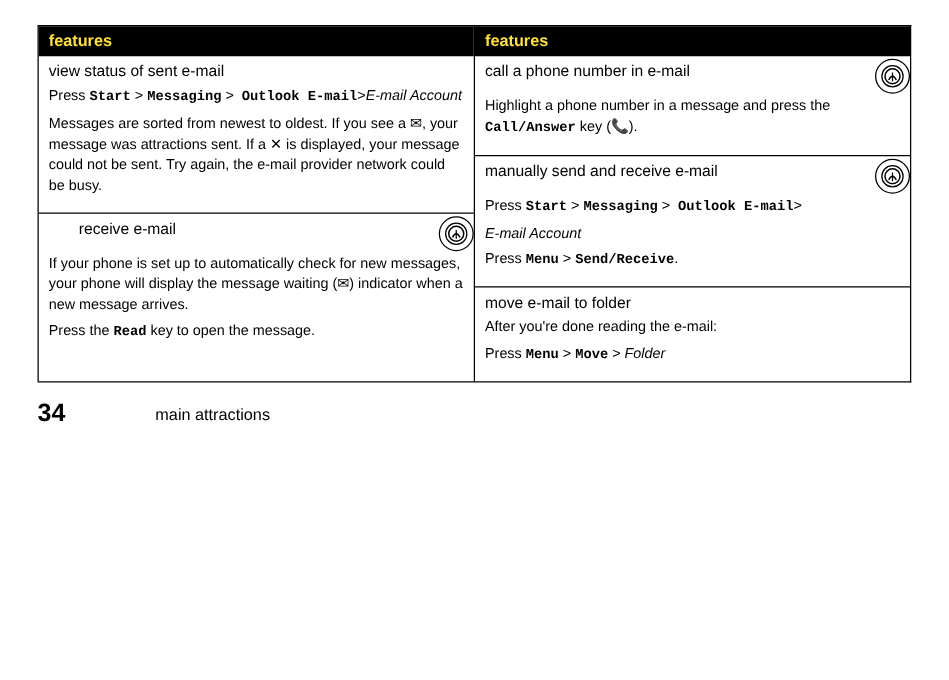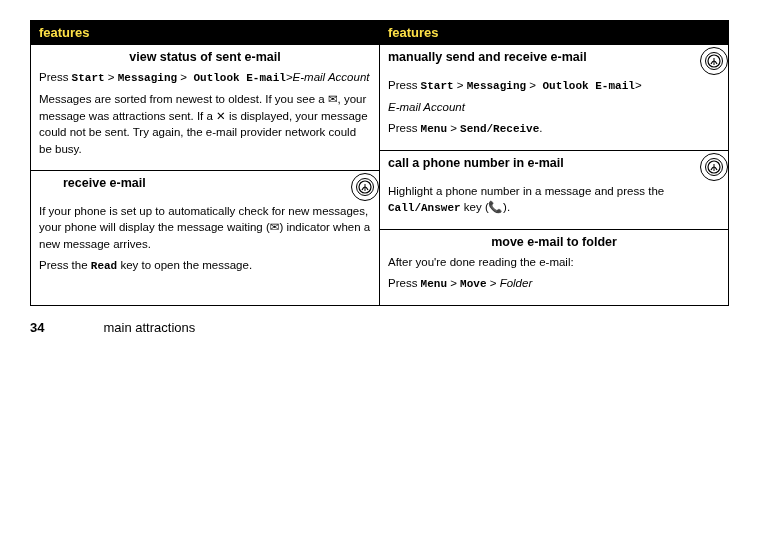--- a/index.html
+++ b/index.html
@@ -35,24 +35,23 @@
       font-size: 13px;
       padding: 4px 8px;
     }
     .feature-section {
       border-top: 1.5px solid #000;
     }
     .feature-section:first-of-type {
       border-top: none;
     }
     .feature-title {
-      font-weight: bold;
+      font-weight: normal;
       font-size: 12.5px;
       padding: 5px 8px 3px 8px;
-      text-align: center;
     }
     .feature-body {
       padding: 2px 8px 8px 8px;
       font-size: 11.5px;
       line-height: 1.45;
       position: relative;
     }
     .feature-title-row {
       display: flex;
       align-items: flex-start;
@@ -91,23 +90,23 @@
     }
     p {
       margin-bottom: 4px;
     }
     .footer-row {
       display: flex;
       align-items: center;
       padding-top: 14px;
     }
     .page-number {
-      font-size: 13px;
-      font-weight: bold;
-      margin-right: 19px;
+      font-size: 20px;
+      font-weight: bold;
+      margin-right: 32px;
     }
     .page-label {
       font-size: 13px;
       margin-left: 40px;
     }
   </style>
 </head>
 <body>
 
 <div class="page-layout">
@@ -143,57 +142,57 @@
         </div>
       </div>
     </div>
 
     <div class="table-container">
       <div class="table-header">features</div>
 
 
       <div class="feature-section">
         <div class="feature-title-row">
+          <div class="feature-title" style="padding-bottom:3px;">call a phone number in e-mail</div>
+          <div class="icon-circle">
+            <div class="icon-inner">
+              <svg width="14" height="14" viewBox="0 0 14 14">
+                <circle cx="7" cy="7" r="6" fill="none" stroke="#000" stroke-width="1.2"></circle>
+                <path d="M4 10 Q7 4 10 10" fill="none" stroke="#000" stroke-width="1.2"></path>
+                <line x1="7" y1="4" x2="7" y2="11" stroke="#000" stroke-width="1"></line>
+              </svg>
+            </div>
+          </div>
+        </div>
+        <div class="feature-body">
+          <p>Highlight a phone number in a message and press the <span class="mono">Call/Answer</span> key (📞).</p>
+        </div>
+      </div>
+
+      <div class="feature-section">
+        <div class="feature-title-row">
           <div class="feature-title" style="padding-bottom:3px;">manually send and receive e-mail</div>
           <div class="icon-circle">
             <div class="icon-inner">
               <svg width="14" height="14" viewBox="0 0 14 14">
                 <circle cx="7" cy="7" r="6" fill="none" stroke="#000" stroke-width="1.2"></circle>
                 <path d="M4 10 Q7 4 10 10" fill="none" stroke="#000" stroke-width="1.2"></path>
                 <line x1="7" y1="4" x2="7" y2="11" stroke="#000" stroke-width="1"></line>
               </svg>
             </div>
           </div>
         </div>
         <div class="feature-body">
           <p>Press <span class="mono">Start</span> &gt; <span class="mono">Messaging</span> &gt;&nbsp; <span class="mono">Outlook E-mail</span>&gt;</p>
           <p><span class="italic">E-mail Account</span></p>
           <p>Press <span class="mono">Menu</span> &gt; <span class="mono">Send/Receive</span>.</p>
         </div>
       </div>
 
       <div class="feature-section">
-        <div class="feature-title-row">
-          <div class="feature-title" style="padding-bottom:3px;">call a phone number in e-mail</div>
-          <div class="icon-circle">
-            <div class="icon-inner">
-              <svg width="14" height="14" viewBox="0 0 14 14">
-                <circle cx="7" cy="7" r="6" fill="none" stroke="#000" stroke-width="1.2"></circle>
-                <path d="M4 10 Q7 4 10 10" fill="none" stroke="#000" stroke-width="1.2"></path>
-                <line x1="7" y1="4" x2="7" y2="11" stroke="#000" stroke-width="1"></line>
-              </svg>
-            </div>
-          </div>
-        </div>
-        <div class="feature-body">
-          <p>Highlight a phone number in a message and press the <span class="mono">Call/Answer</span> key (📞).</p>
-        </div>
-      </div>
-
-      <div class="feature-section">
         <div class="feature-title">move e-mail to folder</div>
         <div class="feature-body">
           <p>After you're done reading the e-mail:</p>
           <p>Press <span class="mono">Menu</span> &gt; <span class="mono">Move</span> &gt; <span class="italic">Folder</span></p>
         </div>
       </div>
     </div>
   </div>
 
   <div class="footer-row">

